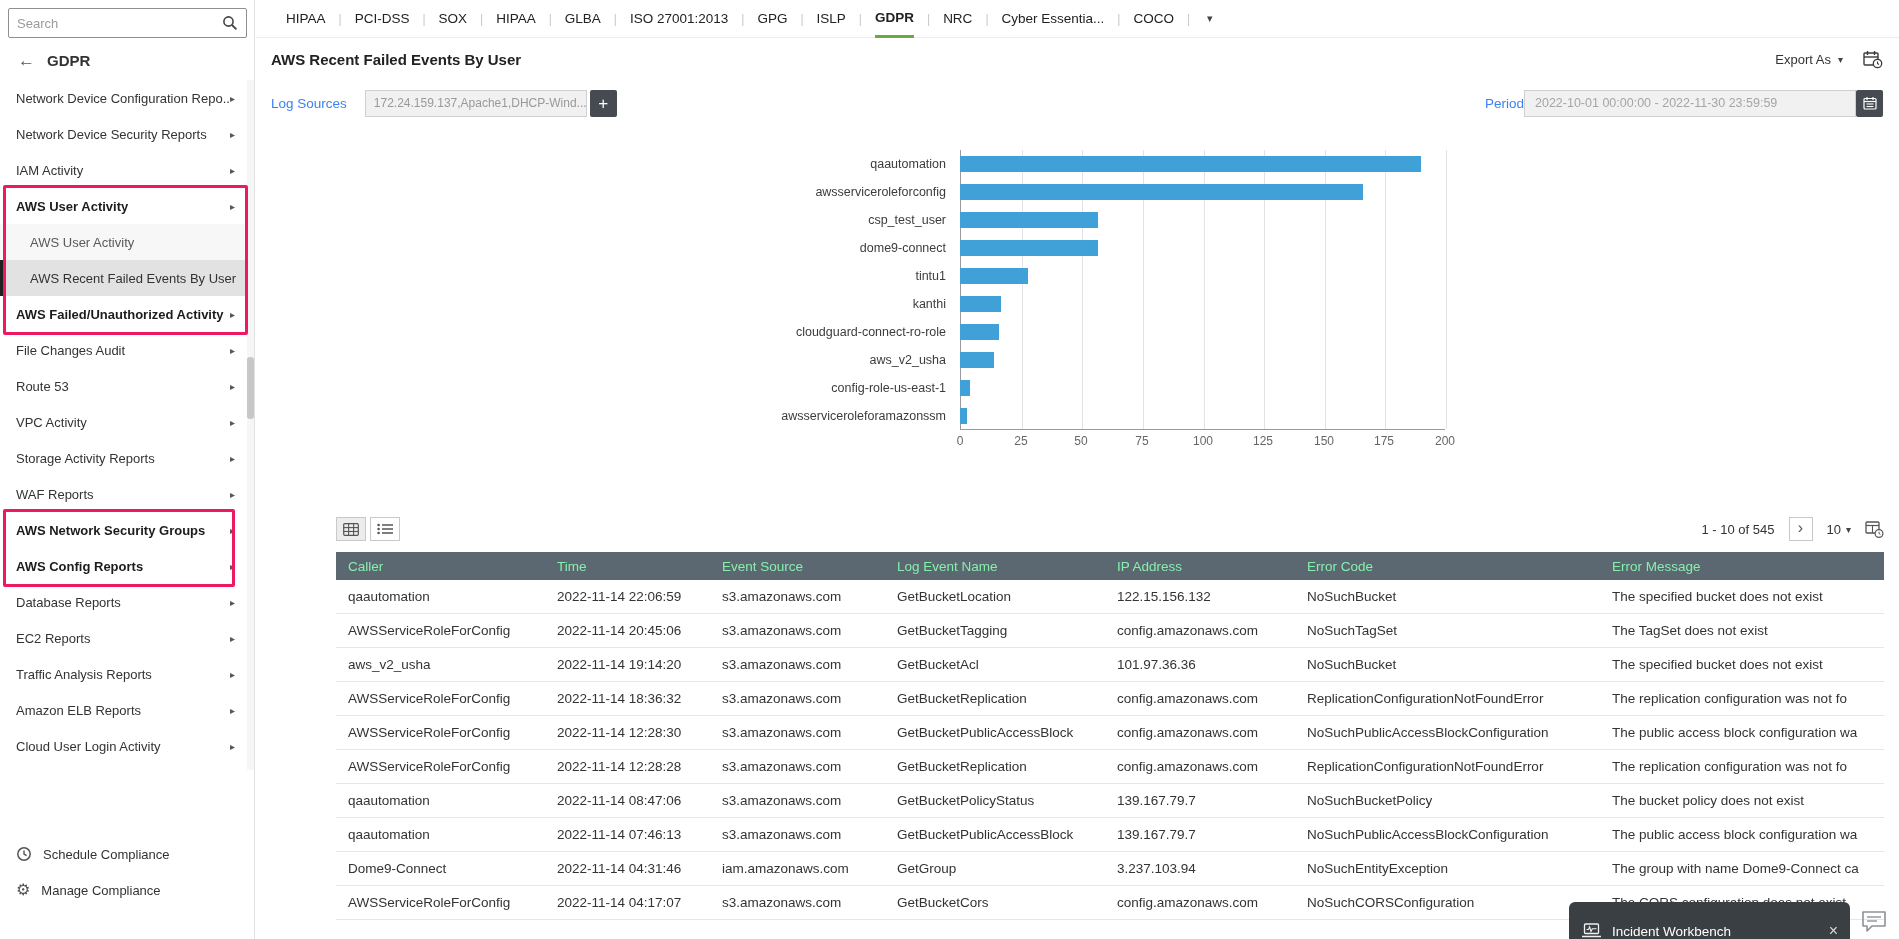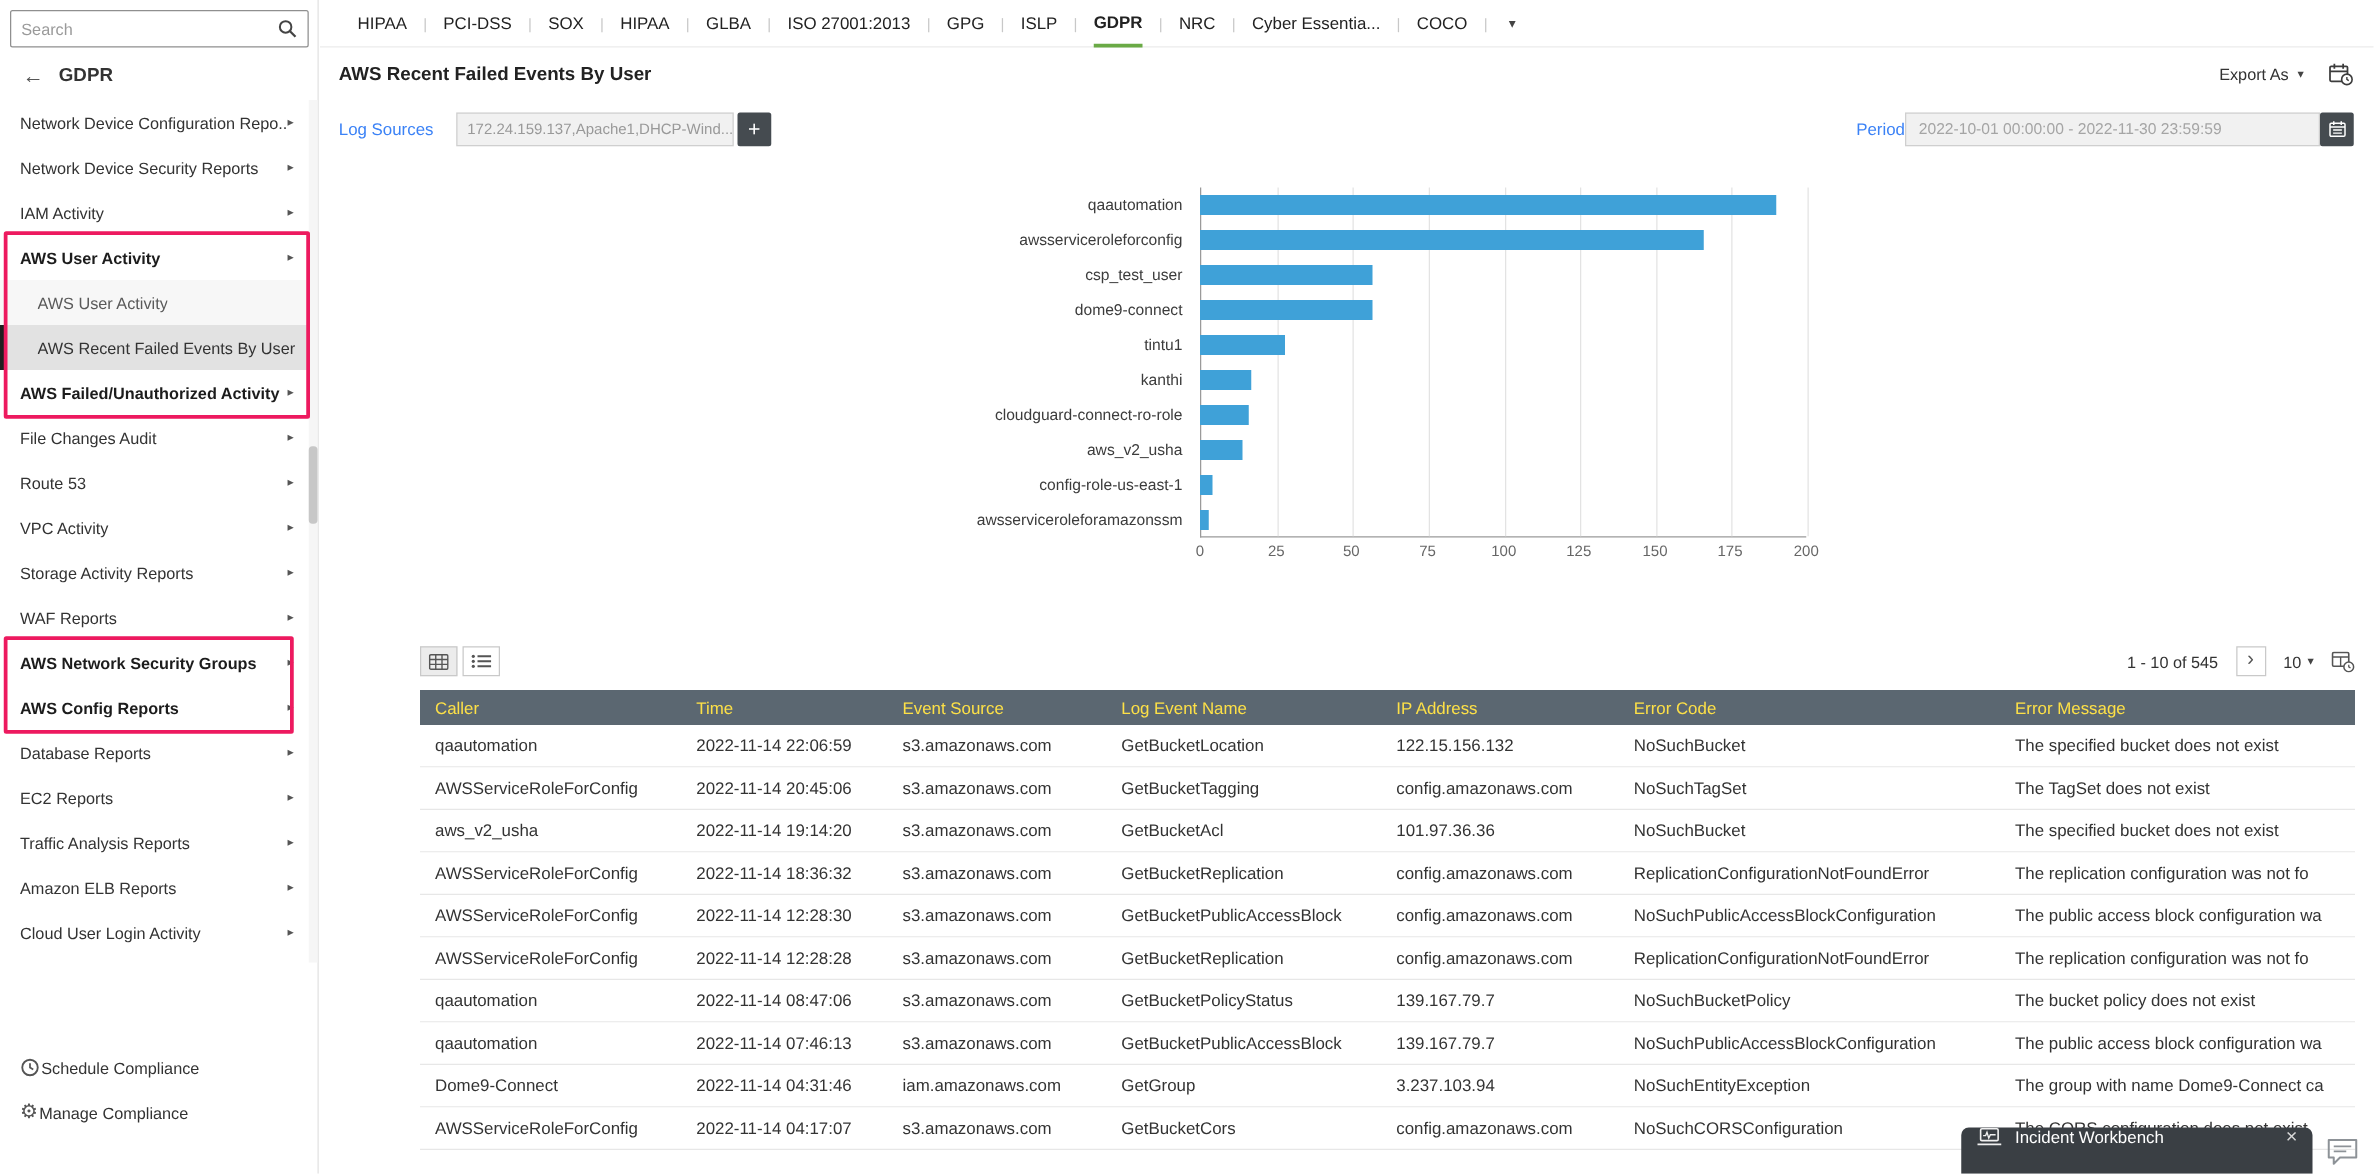--- a/index.html
+++ b/index.html
@@ -21,21 +21,21 @@
   .side-item .side-label{flex:1;white-space:nowrap;overflow:hidden}
   .side-item.bold .side-label{font-weight:bold;color:#1c1c1c}
   .side-arrow{color:#555;font-size:10px;padding-right:2px}
   .side-subitem{height:36px;display:flex;align-items:center;padding:0 10px 0 30px;font-size:13px;color:#5a5a5a;background:#f7f7f7;cursor:pointer}
   .side-subitem .side-label{white-space:nowrap;overflow:hidden}
   .side-subitem.selected{background:#e2e2e2;color:#333;border-left:4px solid #1f1f1f;padding-left:26px}
   .annotation{position:absolute;border:3px solid #ed1a5f;border-radius:2px;pointer-events:none;z-index:5}
   .anno1{left:3px;top:185px;width:245px;height:150px}
   .anno2{left:3px;top:509px;width:232px;height:78px}
   .side-footer{position:absolute;left:0;top:836px;right:7px}
-  .footer-item{height:36px;display:flex;align-items:center;gap:1px;padding:0 16px;font-size:13px;color:#333;cursor:pointer}
+  .footer-item{height:36px;display:flex;align-items:center;gap:11px;padding:0 16px;font-size:13px;color:#333;cursor:pointer}
   .gear-glyph{font-size:16px;color:#555;line-height:1}
   .side-scroll{position:absolute;right:0;top:80px;width:7px;height:690px;background:#f6f6f6}
   .side-thumb{position:absolute;right:0;top:277px;width:7px;height:62px;background:#c7c7c7;border-radius:3px}
 
   
   .tabbar{position:absolute;left:256px;right:0;top:0;height:38px;background:#fff;border-bottom:1px solid #ececec;
     display:flex;align-items:center;padding-left:30px}
   .tab-list{display:flex;align-items:center;height:38px}
   .tab{font-size:13.5px;color:#222;height:38px;display:flex;align-items:center;position:relative;cursor:pointer;white-space:nowrap}
   .tab.active{border-bottom:3px solid #6aaa46;font-weight:bold}
@@ -82,27 +82,27 @@
   .ttoolbar{display:flex;align-items:center;height:30px;margin-bottom:8px}
   .viewbtn{width:30px;height:24px;border:1px solid #c9c9c9;background:#fff;display:flex;align-items:center;justify-content:center;cursor:pointer}
   .viewbtn.active{background:#ececec}
   .viewbtn + .viewbtn{margin-left:4px}
   .pagination{margin-left:auto;display:flex;align-items:center;gap:14px}
   .range{font-size:13px;color:#333}
   .nextbtn{width:24px;height:24px;border:1px solid #c9c9c9;background:#fff;display:flex;align-items:center;justify-content:center;cursor:pointer}
   .nextbtn span{font-size:16px;color:#555;line-height:1;margin-top:-2px}
   .pagesize{display:flex;align-items:center;gap:5px;font-size:13px;color:#333;cursor:pointer}
   .thead{display:grid;grid-template-columns:209px 165px 175px 220px 190px 305px 1fr;background:#5b6771;height:28px}
-  .th{color:#fde047;font-size:13.5px;display:flex;align-items:center;padding:0 12px;white-space:nowrap;overflow:hidden;cursor:pointer}
+  .th{color:#86efac;font-size:13.5px;display:flex;align-items:center;padding:0 12px;white-space:nowrap;overflow:hidden;cursor:pointer}
   .trow{display:grid;grid-template-columns:209px 165px 175px 220px 190px 305px 1fr;height:34px;border-bottom:1px solid #e7e7e7;background:#fff}
   .td{font-size:13.5px;color:#333;display:flex;align-items:center;padding:0 12px;white-space:nowrap;overflow:hidden}
 
   
   .iw-panel{position:absolute;left:1569px;top:902px;width:281px;height:37px;background:#3a3f44;border-radius:6px 6px 0 0;
-    display:flex;align-items:flex-start;gap:10px;padding:0 12px;z-index:10;cursor:pointer}
+    display:flex;align-items:flex-end;gap:10px;padding:0 12px;z-index:10;cursor:pointer}
   .iw-label{flex:1;font-size:13.5px;color:#fff}
   .iw-close{color:#d8d8d8;font-size:16px;line-height:1;cursor:pointer}
   .chat-btn{position:absolute;left:1858px;top:906px;width:32px;height:30px;display:flex;align-items:center;justify-content:center;cursor:pointer;z-index:10}
 
   svg{display:block}
 </style>
 </head>
 <body>
 
 <div class="app">

